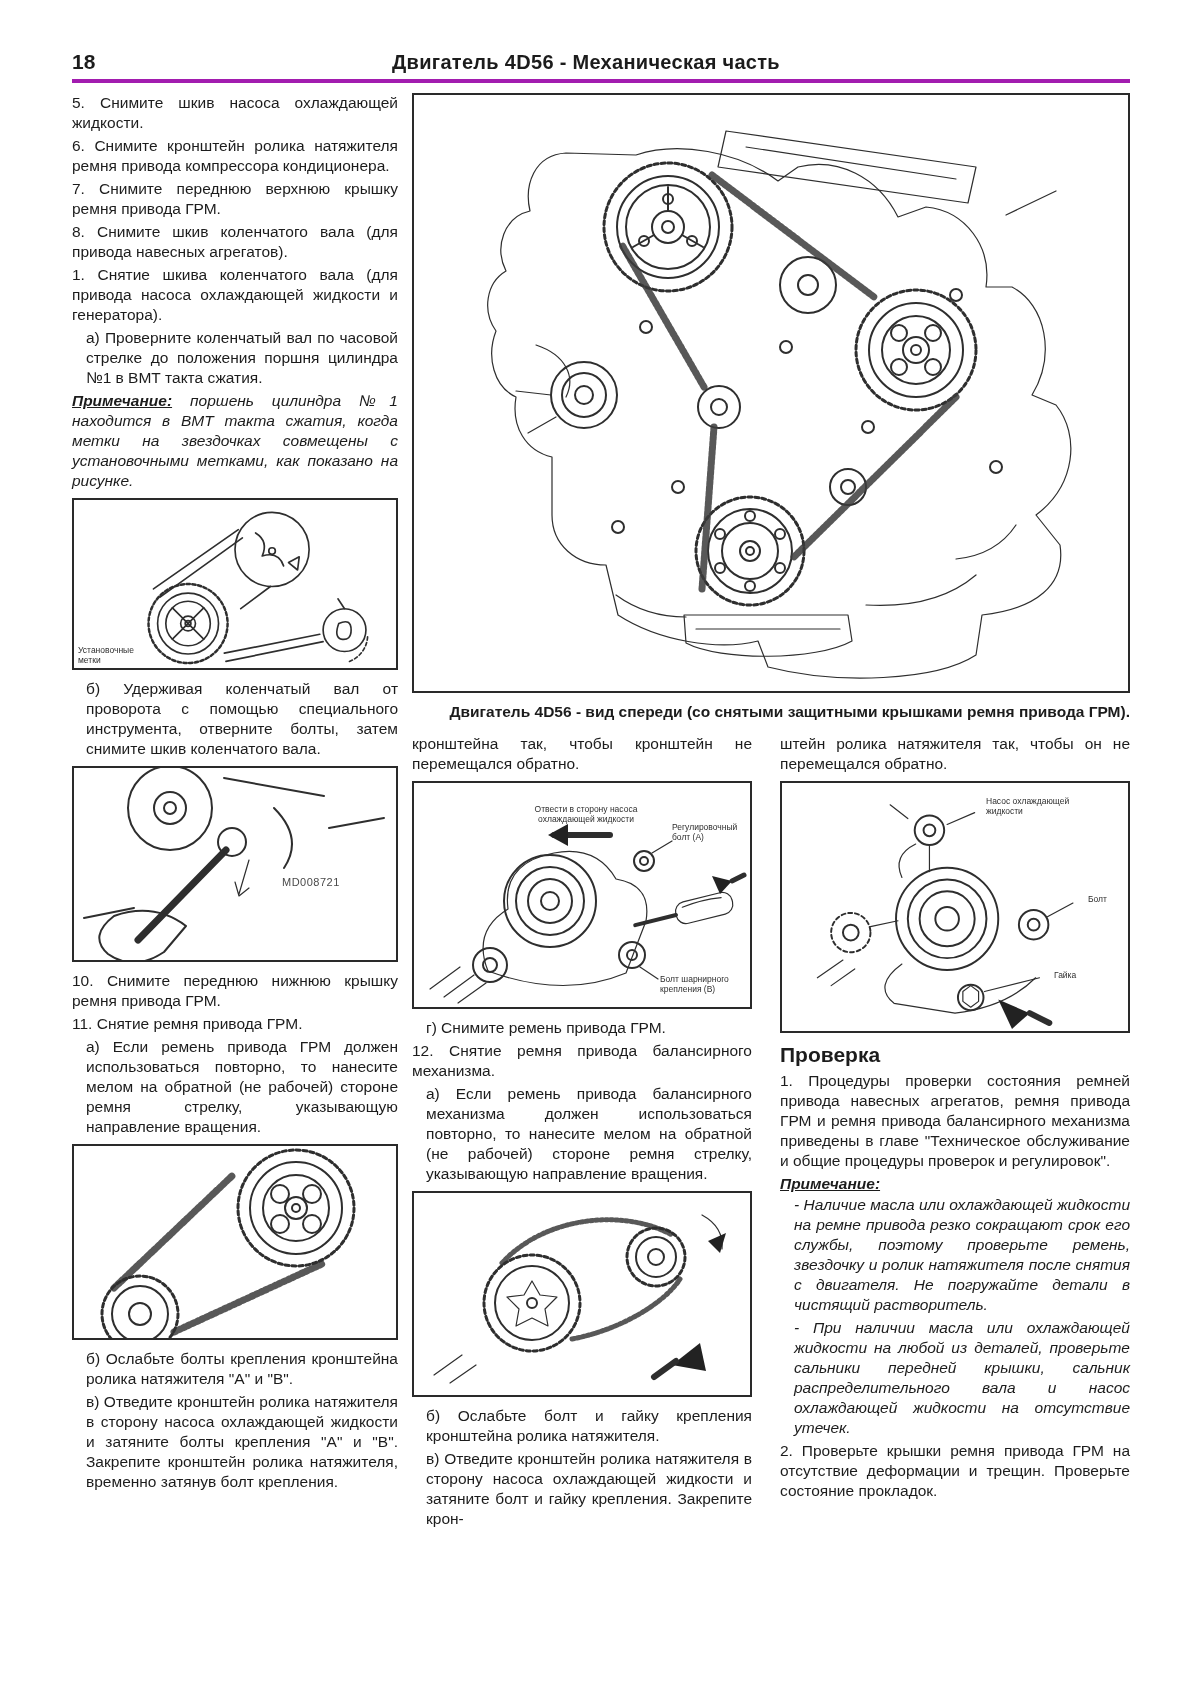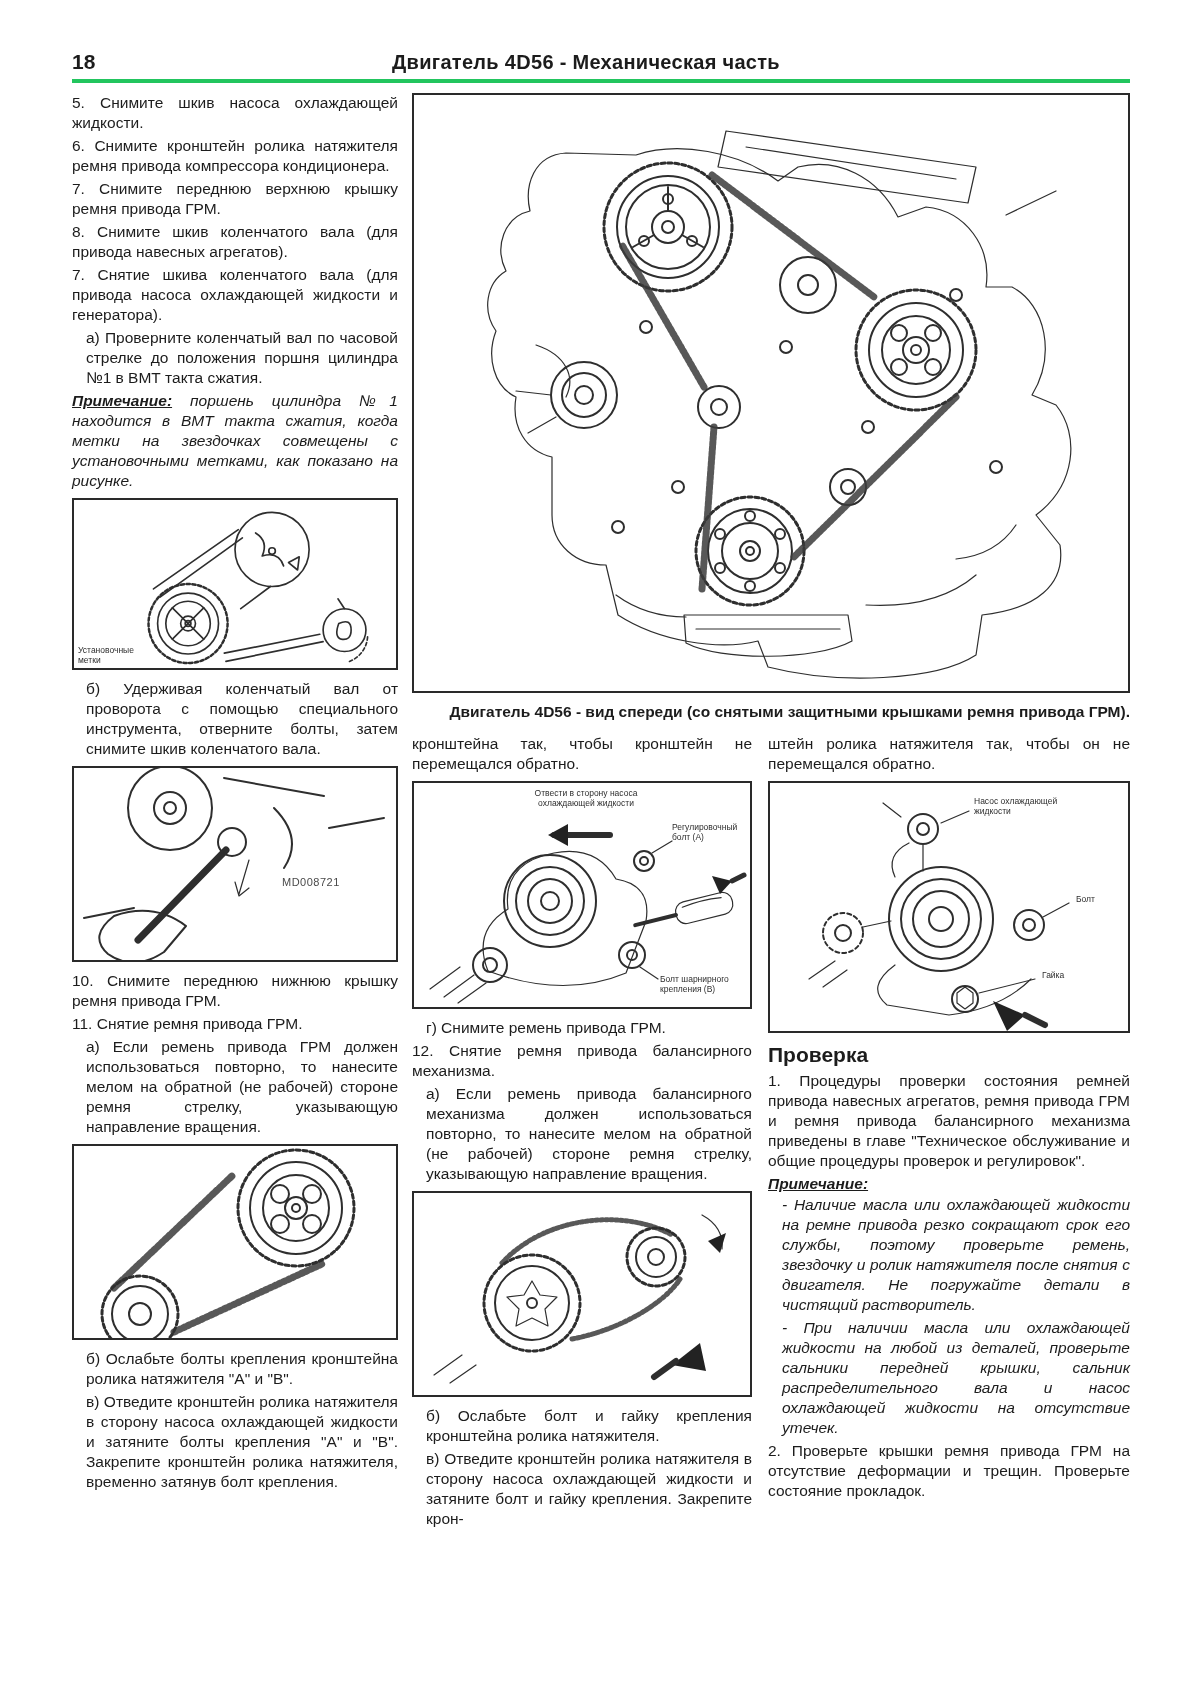--- a/index.html
+++ b/index.html
@@ -2,28 +2,28 @@
 <html><head>
 <meta charset="utf-8">
 <style>
   html,body{margin:0;padding:0;background:#e8e8e6;}
   .page{
     position:relative;width:1200px;height:1697px;background:#ffffff;
     font-family:"Liberation Sans","DejaVu Sans",sans-serif;color:#1c1c1c;
     overflow:hidden;box-sizing:border-box;padding:50px 70px 20px 72px;
   }
   
-  .hdr{display:flex;align-items:flex-end;border-bottom:4px solid #22c55e;padding-bottom:5px;}
+  .hdr{display:flex;align-items:flex-end;border-bottom:4px solid #a21caf;padding-bottom:5px;}
   .hdr .num{font-size:21px;font-weight:bold;width:90px;}
   .hdr .title{flex:1;text-align:center;font-size:20px;font-weight:bold;letter-spacing:.3px;padding-right:120px;}
   
   .cols{display:flex;gap:14px;margin-top:10px;}
   .lcol{width:326px;flex:0 0 326px;}
   .rarea{flex:1;min-width:0;}
-  .twocol{display:flex;gap:16px;margin-top:0;}
+  .twocol{display:flex;gap:28px;margin-top:0;}
   .mcol{width:340px;flex:0 0 340px;}
   .rcol{flex:1;min-width:0;}
   
   p{margin:0 0 3px;font-size:15.5px;line-height:20px;text-align:justify;}
   .sub{padding-left:14px;}
   .note{font-style:italic;}
   .note-label{font-style:italic;font-weight:bold;text-decoration:underline;}
   .caption{font-weight:bold;font-size:15.5px;line-height:20px;margin:6px 0 12px;text-align:right;}
   .h2{font-size:21px;font-weight:bold;margin:10px 0 4px;}
   
@@ -49,21 +49,21 @@
     <div class="title">Двигатель 4D56 - Механическая часть</div>
   </div>
 
   <div class="cols">
 
     <div class="lcol">
       <p>5. Снимите шкив насоса охлаждающей жидкости.</p>
       <p>6. Снимите кронштейн ролика натяжителя ремня привода компрессора кондиционера.</p>
       <p>7. Снимите переднюю верхнюю крышку ремня привода ГРМ.</p>
       <p>8. Снимите шкив коленчатого вала (для привода навесных агрегатов).</p>
-      <p>7. Снятие шкива коленчатого вала (для привода насоса охлаждающей жидкости и генератора).</p>
+      <p>1. Снятие шкива коленчатого вала (для привода насоса охлаждающей жидкости и генератора).</p>
       <p class="sub">а) Проверните коленчатый вал по часовой стрелке до положения поршня цилиндра №1 в ВМТ такта сжатия.</p>
       <p class="note"><span class="note-label">Примечание:</span><span> поршень цилиндра №1 находится в ВМТ такта сжатия, когда метки на звездочках совмещены с установочными метками, как показано на рисунке.</span></p>
 
       <div class="fig" style="height:172px;">
         <svg viewBox="0 0 322 204">
           <g class="s">
 
             <line x1="62" y1="108" x2="165" y2="36"></line>
               <line x1="70" y1="118" x2="170" y2="46"></line>
             <line x1="150" y1="196" x2="268" y2="172"></line>
@@ -284,21 +284,21 @@
                 </g>
                 <path d="M318 98 l-20 -5 l8 18 z" class="blk"></path>
                 <line x1="318" y1="98" x2="330" y2="92" stroke-width="5"></line>
 
                 <path d="M16 206 l30 -22 M30 214 l30 -22 M44 220 l28 -20" class="t"></path>
 
                 <line x1="238" y1="70" x2="258" y2="58" class="t"></line>
                 <line x1="226" y1="184" x2="244" y2="196" class="t"></line>
               </g>
             </svg>
-            <div class="flabel" style="left:92px;top:6px;width:160px;text-align:center;">Отвести в сторону насоса охлаждающей жидкости</div>
+            <div class="flabel" style="left:92px;top:22px;width:160px;text-align:center;">Отвести в сторону насоса охлаждающей жидкости</div>
             <div class="flabel" style="left:258px;top:40px;width:72px;">Регулировочный болт (А)</div>
             <div class="flabel" style="left:246px;top:192px;width:82px;">Болт шарнирного крепления (В)</div>
           </div>
 
           <p class="sub">г) Снимите ремень привода ГРМ.</p>
           <p>12. Снятие ремня привода балансирного механизма.</p>
           <p class="sub">а) Если ремень привода балансирного механизма должен использоваться повторно, то нанесите мелом на обратной (не рабочей) стороне ремня стрелку, указывающую направление вращения.</p>
 
           <div class="fig" style="height:206px;">
             <svg viewBox="0 0 336 202">

